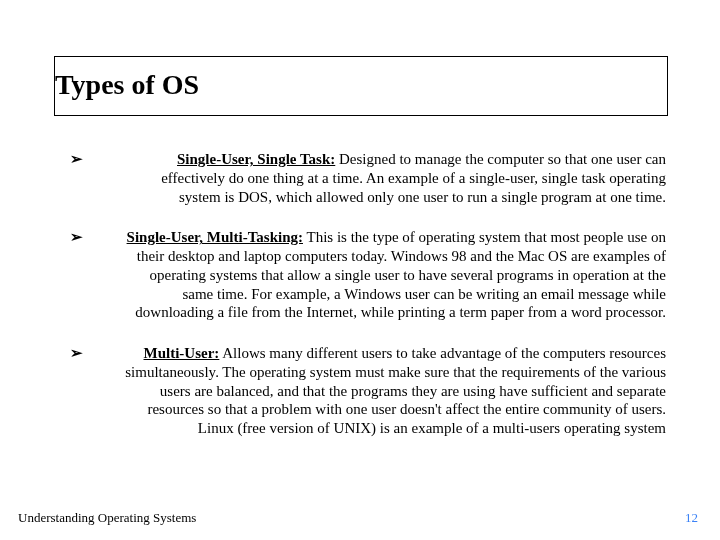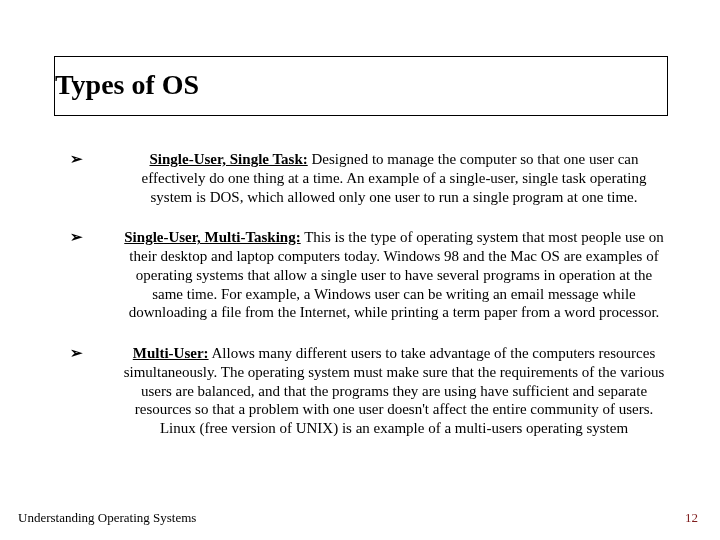--- a/index.html
+++ b/index.html
@@ -40,40 +40,40 @@
     line-height: 1.25;
   }
   .bullet {
     flex: 0 0 auto;
     width: 22px;
     font-weight: bold;
     color: #000;
   }
   .item-text {
     flex: 1 1 auto;
-    text-align: center;
+    text-align: right;
     margin-left: 30px;
   }
   .term {
     font-weight: bold;
     text-decoration: underline;
   }
   .footer-left {
     position: absolute;
     left: 18px;
     bottom: 14px;
     font-size: 13px;
     color: #000;
   }
   .footer-right {
     position: absolute;
     right: 22px;
     bottom: 14px;
     font-size: 13px;
-    color: #7f1d1d;
+    color: #3b82f6;
   }
 </style>
 </head>
 <body>
 
 <div class="title-box">
   <span class="title-text">Types of OS</span>
 </div>
 
 <div class="body">

